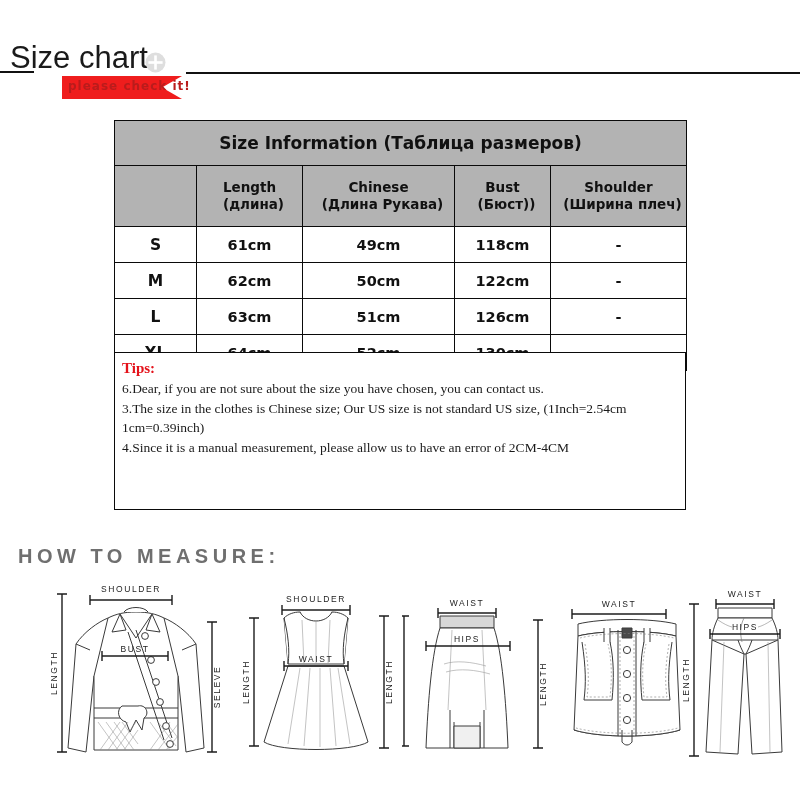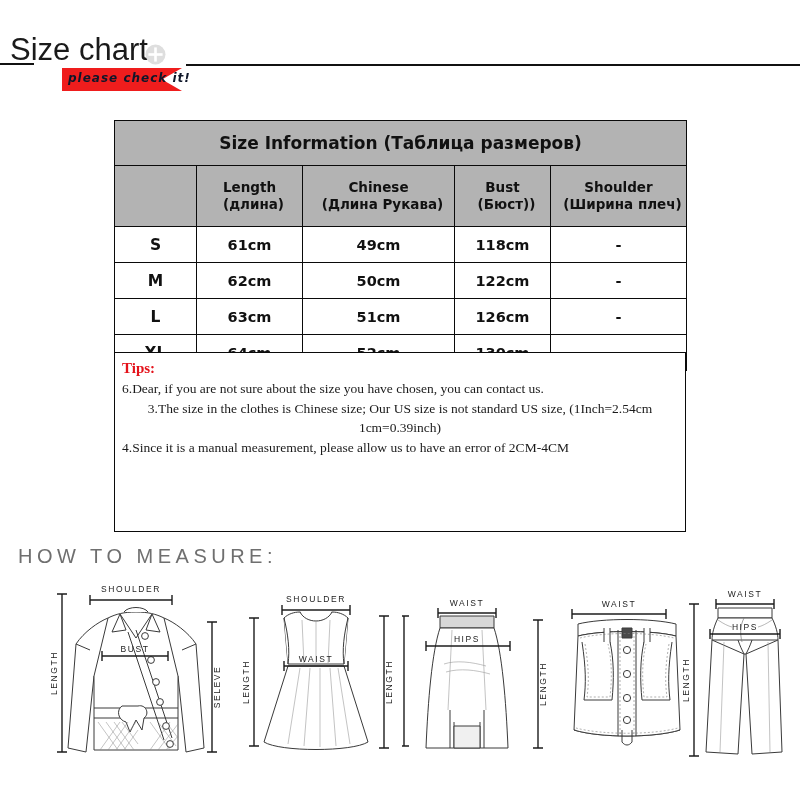--- a/index.html
+++ b/index.html
@@ -6,21 +6,21 @@
   body{
     width:800px;height:800px;
     background:#ffffff;
     font-family:"Liberation Sans", sans-serif;
     color:#111;
     position:relative;
     overflow:hidden;
   }
 
   
-  #header{position:absolute;left:0;top:8px;width:749px;height:105px;padding-left:12px;}
+  #header{position:absolute;left:0;top:16px;width:749px;height:105px;padding-left:12px;}
   #title-text{
     position:absolute;left:10px;top:24px;
     font-family:"Liberation Sans", sans-serif;
     font-size:31px;font-weight:400;color:#1a1a1a;
     letter-spacing:0px;line-height:36px;
     white-space:nowrap;
   }
   #title-underline{
     position:absolute;left:0px;top:55px;width:34px;height:2px;background:#111;
   }
@@ -35,21 +35,21 @@
     background:#ef1d1d;
     clip-path:polygon(0 0,100% 0,100% 100%,0 100%,0 100%);
   }
   #ribbon-notch{
     position:absolute;left:162px;top:60px;width:20px;height:23px;
     background:#ffffff;
     clip-path:polygon(100% 0, 100% 100%, 0 50%);
   }
   #ribbon-text{
     position:absolute;left:68px;top:63px;
-    color:#0f172a;font-style:italic;font-weight:bold;
+    color:#b91c1c;font-weight:bold;
     font-size:12px;letter-spacing:1px;white-space:nowrap;
     font-family:"DejaVu Sans", sans-serif;
   }
 
   
   #size-table-wrap{position:absolute;left:114px;top:120px;width:572px;}
   table.size-table{
     border-collapse:collapse;width:572px;
     table-layout:fixed;
   }
@@ -69,42 +69,42 @@
     font-size:13.5px;font-weight:bold;color:#111;line-height:17px;
   }
   td.tbl-head .sub{display:block;padding-left:8px;}
   td.cell{height:33px;font-size:14.5px;font-weight:bold;color:#111;background:#fff;}
   td.cell.size-col{font-size:15.5px;}
   col.c0{width:82px;} col.c1{width:106px;} col.c2{width:152px;}
   col.c3{width:96px;} col.c4{width:136px;}
 
   
   #tips-box{
-    position:absolute;left:114px;top:352px;width:572px;height:180px;
+    position:absolute;left:114px;top:352px;width:572px;height:158px;
     border:1.5px solid #0a0a0a;background:#fff;
     box-sizing:border-box;
     padding:5px 7px 0 7px;
   }
   #tips-title{
     color:#e4121b;font-weight:bold;font-size:15px;
     font-family:"Liberation Serif", serif;
     line-height:20px;margin-bottom:1px;
   }
   .tip-line{
     font-family:"Liberation Serif", serif;
     font-size:13.5px;color:#1a1a1a;line-height:19.5px;
     white-space:nowrap;
   }
-  .tip-line.wrap{white-space:normal;text-align:center;}
+  .tip-line.wrap{white-space:normal;}
 
   
   #howto-title{
     position:absolute;left:18px;top:545px;
     font-family:"Liberation Sans", sans-serif;
-    font-size:20px;font-weight:normal;color:#6f6f6f;
+    font-size:20px;font-weight:bold;color:#6f6f6f;
     letter-spacing:4.5px;white-space:nowrap;
   }
   #figures{
     position:absolute;left:0px;top:580px;width:800px;height:210px;
   }
   .fig{position:absolute;top:0;height:200px;}
   .fig svg{display:block;}
 </style>
 </head>
 <body>

